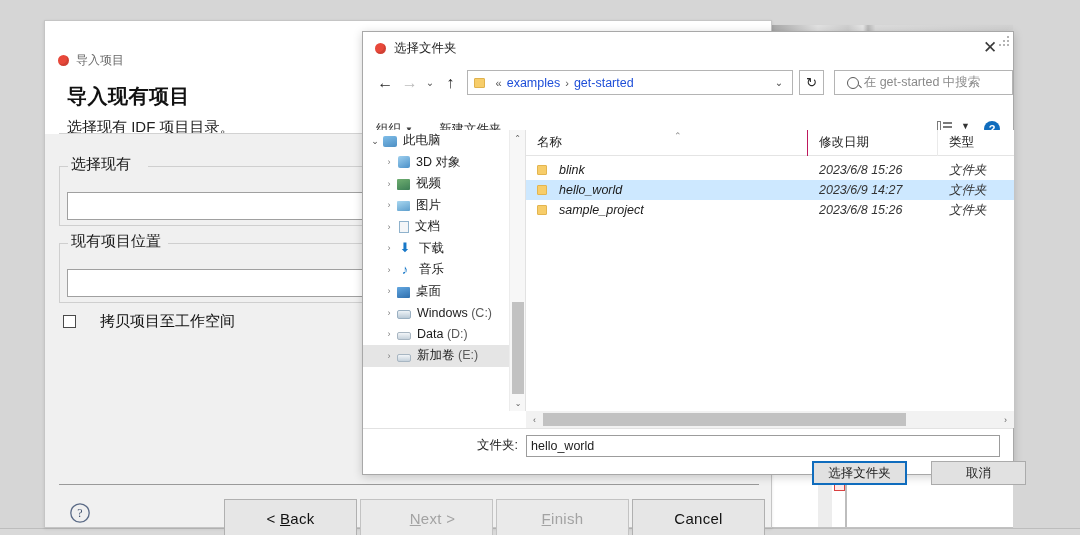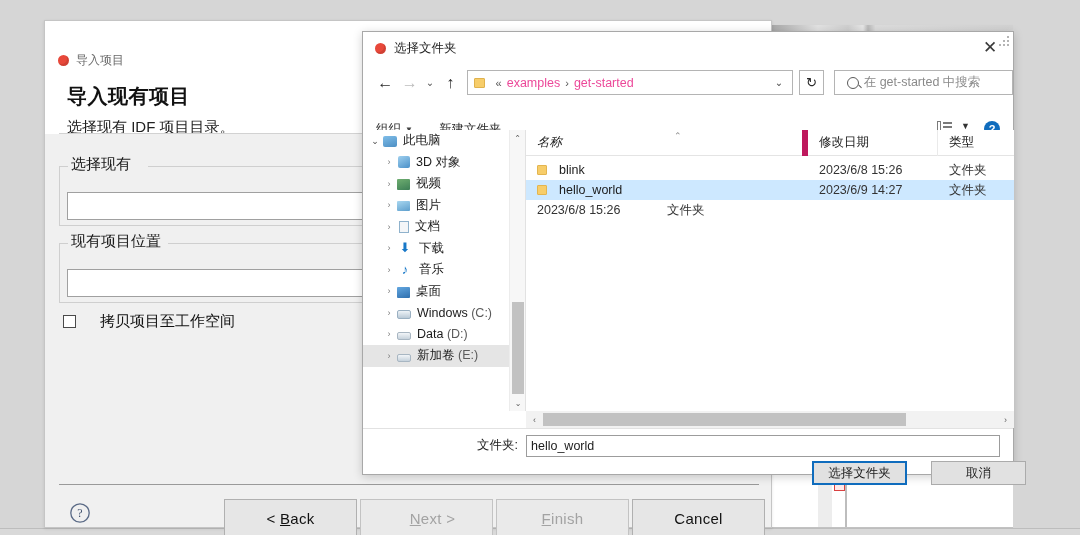--- a/index.html
+++ b/index.html
@@ -235,21 +235,21 @@
   }
   .folder-ico {
     width: 11px; height: 10px;
     background: #f7cd6a;
     border: 1px solid #e0b24d;
     border-radius: 1px;
     margin: 0 6px 0 6px;
     box-sizing: border-box;
   }
   .addr-sep { color: #555; margin: 0 5px; font-size: 11px; }
-  .addr-crumb { color: #ec4899; }
+  .addr-crumb { color: #1d4ed8; }
   .addr-caret {
     margin-left: auto; margin-right: 9px;
     font-size: 10px; color: #4a4a4a;
   }
   .refresh-btn {
     margin-left: 6px;
     width: 26px; height: 25px;
     border: 1px solid #b4b4b4;
     background: #fff;
     box-sizing: border-box;
@@ -392,31 +392,31 @@
     border-bottom: 1px solid #e4e4e4;
     box-sizing: border-box;
     position: relative;
   }
   .lh-cell {
     font-size: 12.5px; color: #1b1b1b;
     box-sizing: border-box;
     padding-left: 11px;
     height: 26px; display:flex; align-items:center;
   }
-  .lh-cell.c-name { width: 282px; border-right: 6px solid #be185d; font-style: italic; }
+  .lh-cell.c-name { width: 282px; border-right: 1px solid #be185d; }
   .lh-cell.c-date { width: 130px; border-right: 1px solid #eaeaea; }
   .lh-cell.c-type { width: 76px; }
   .sort-caret {
     position: absolute; left: 148px; top: 1px;
     font-size: 9px; color: #888;
   }
   .list-row {
     height: 20px;
     display: flex; align-items: center;
-    font-size: 12.5px; color: #1b1b1b;
+    font-size: 12.5px; color: #1b1b1b; font-style: italic;
   }
   .list-row.sel { background: #cde8ff; }
   .lr-name { width: 282px; display: flex; align-items: center; padding-left: 11px; box-sizing: border-box; }
   .lr-date { width: 130px; padding-left: 11px; box-sizing: border-box; color:#333; }
   .lr-type { width: 76px; padding-left: 11px; box-sizing: border-box; color:#333; }
   .row-folder {
     width: 10px; height: 10px; margin-right: 12px;
     background: #f7cd6a; border:1px solid #e3b550; border-radius:1px;
     box-sizing:border-box; flex:0 0 auto;
   }
@@ -686,20 +686,24 @@
           </div>
           <div class="list-row sel">
             <span class="lr-name">
               <span class="row-folder"></span>
               <span>hello_world</span>
             </span>
             <span class="lr-date">2023/6/9 14:27</span>
             <span class="lr-type">文件夹</span>
           </div>
           <div class="list-row">
+            <span class="lr-name">
+              <span class="row-folder"></span>
+              <span>sample_project</span>
+            </span>
             <span class="lr-date">2023/6/8 15:26</span>
             <span class="lr-type">文件夹</span>
           </div>
         </div>
     </div>
 
     <div class="hsb">
       <span class="hsb-l">‹</span>
       <span class="hsb-track">
         <span class="hsb-thumb"></span>

